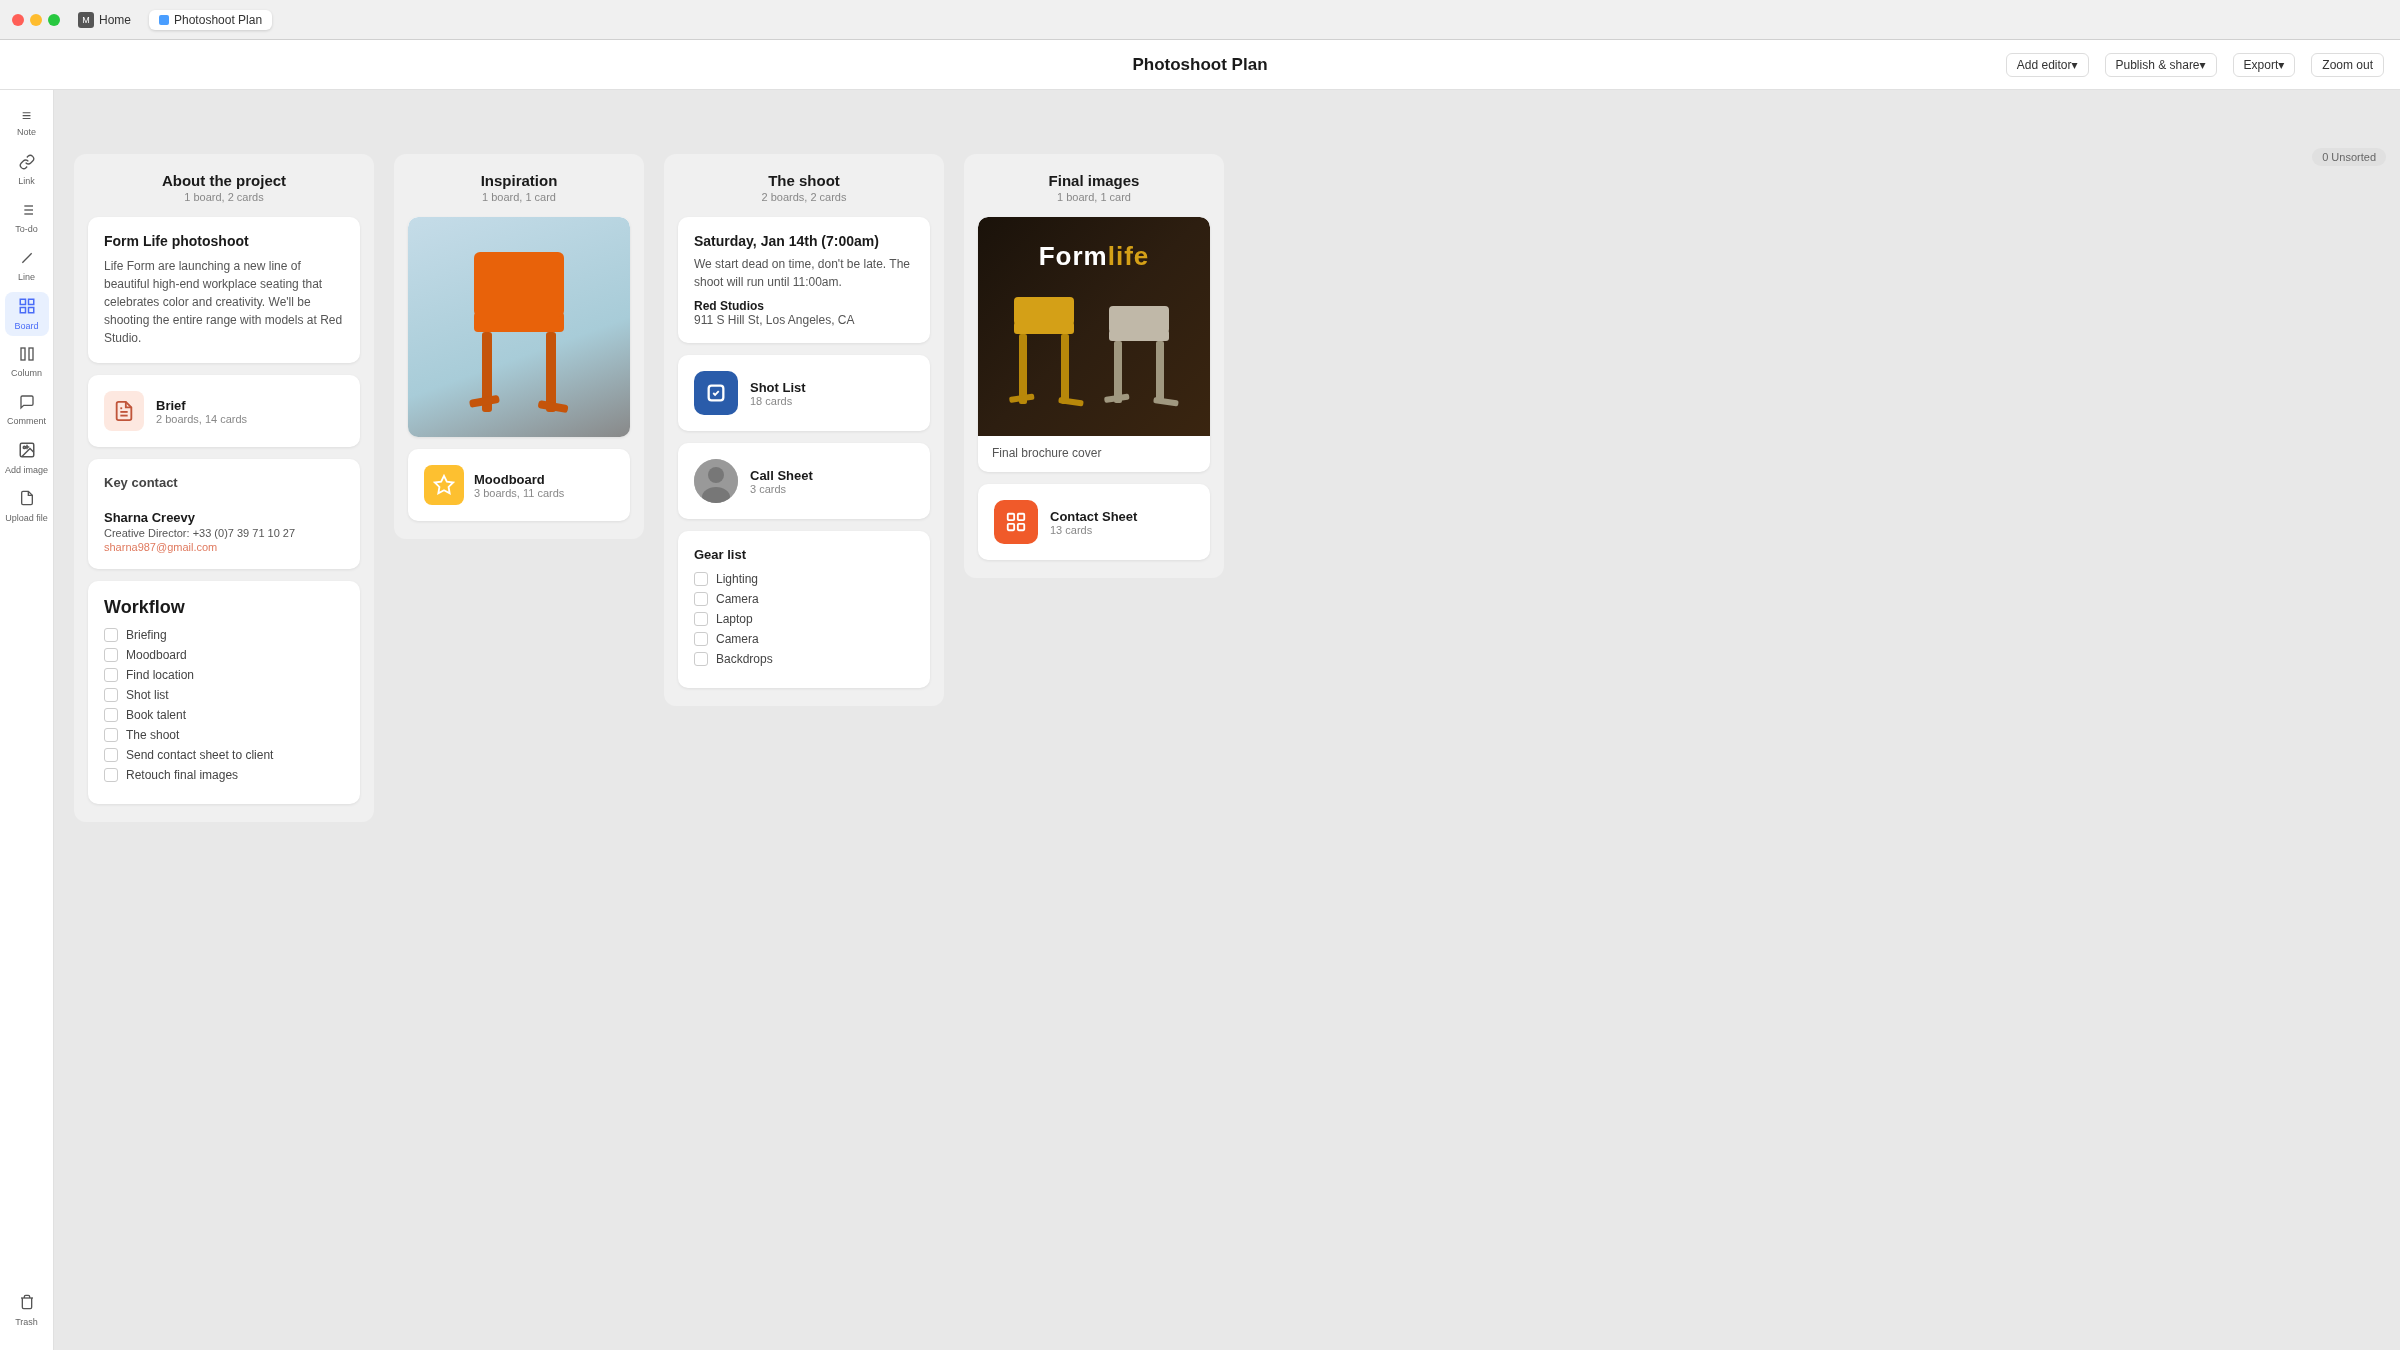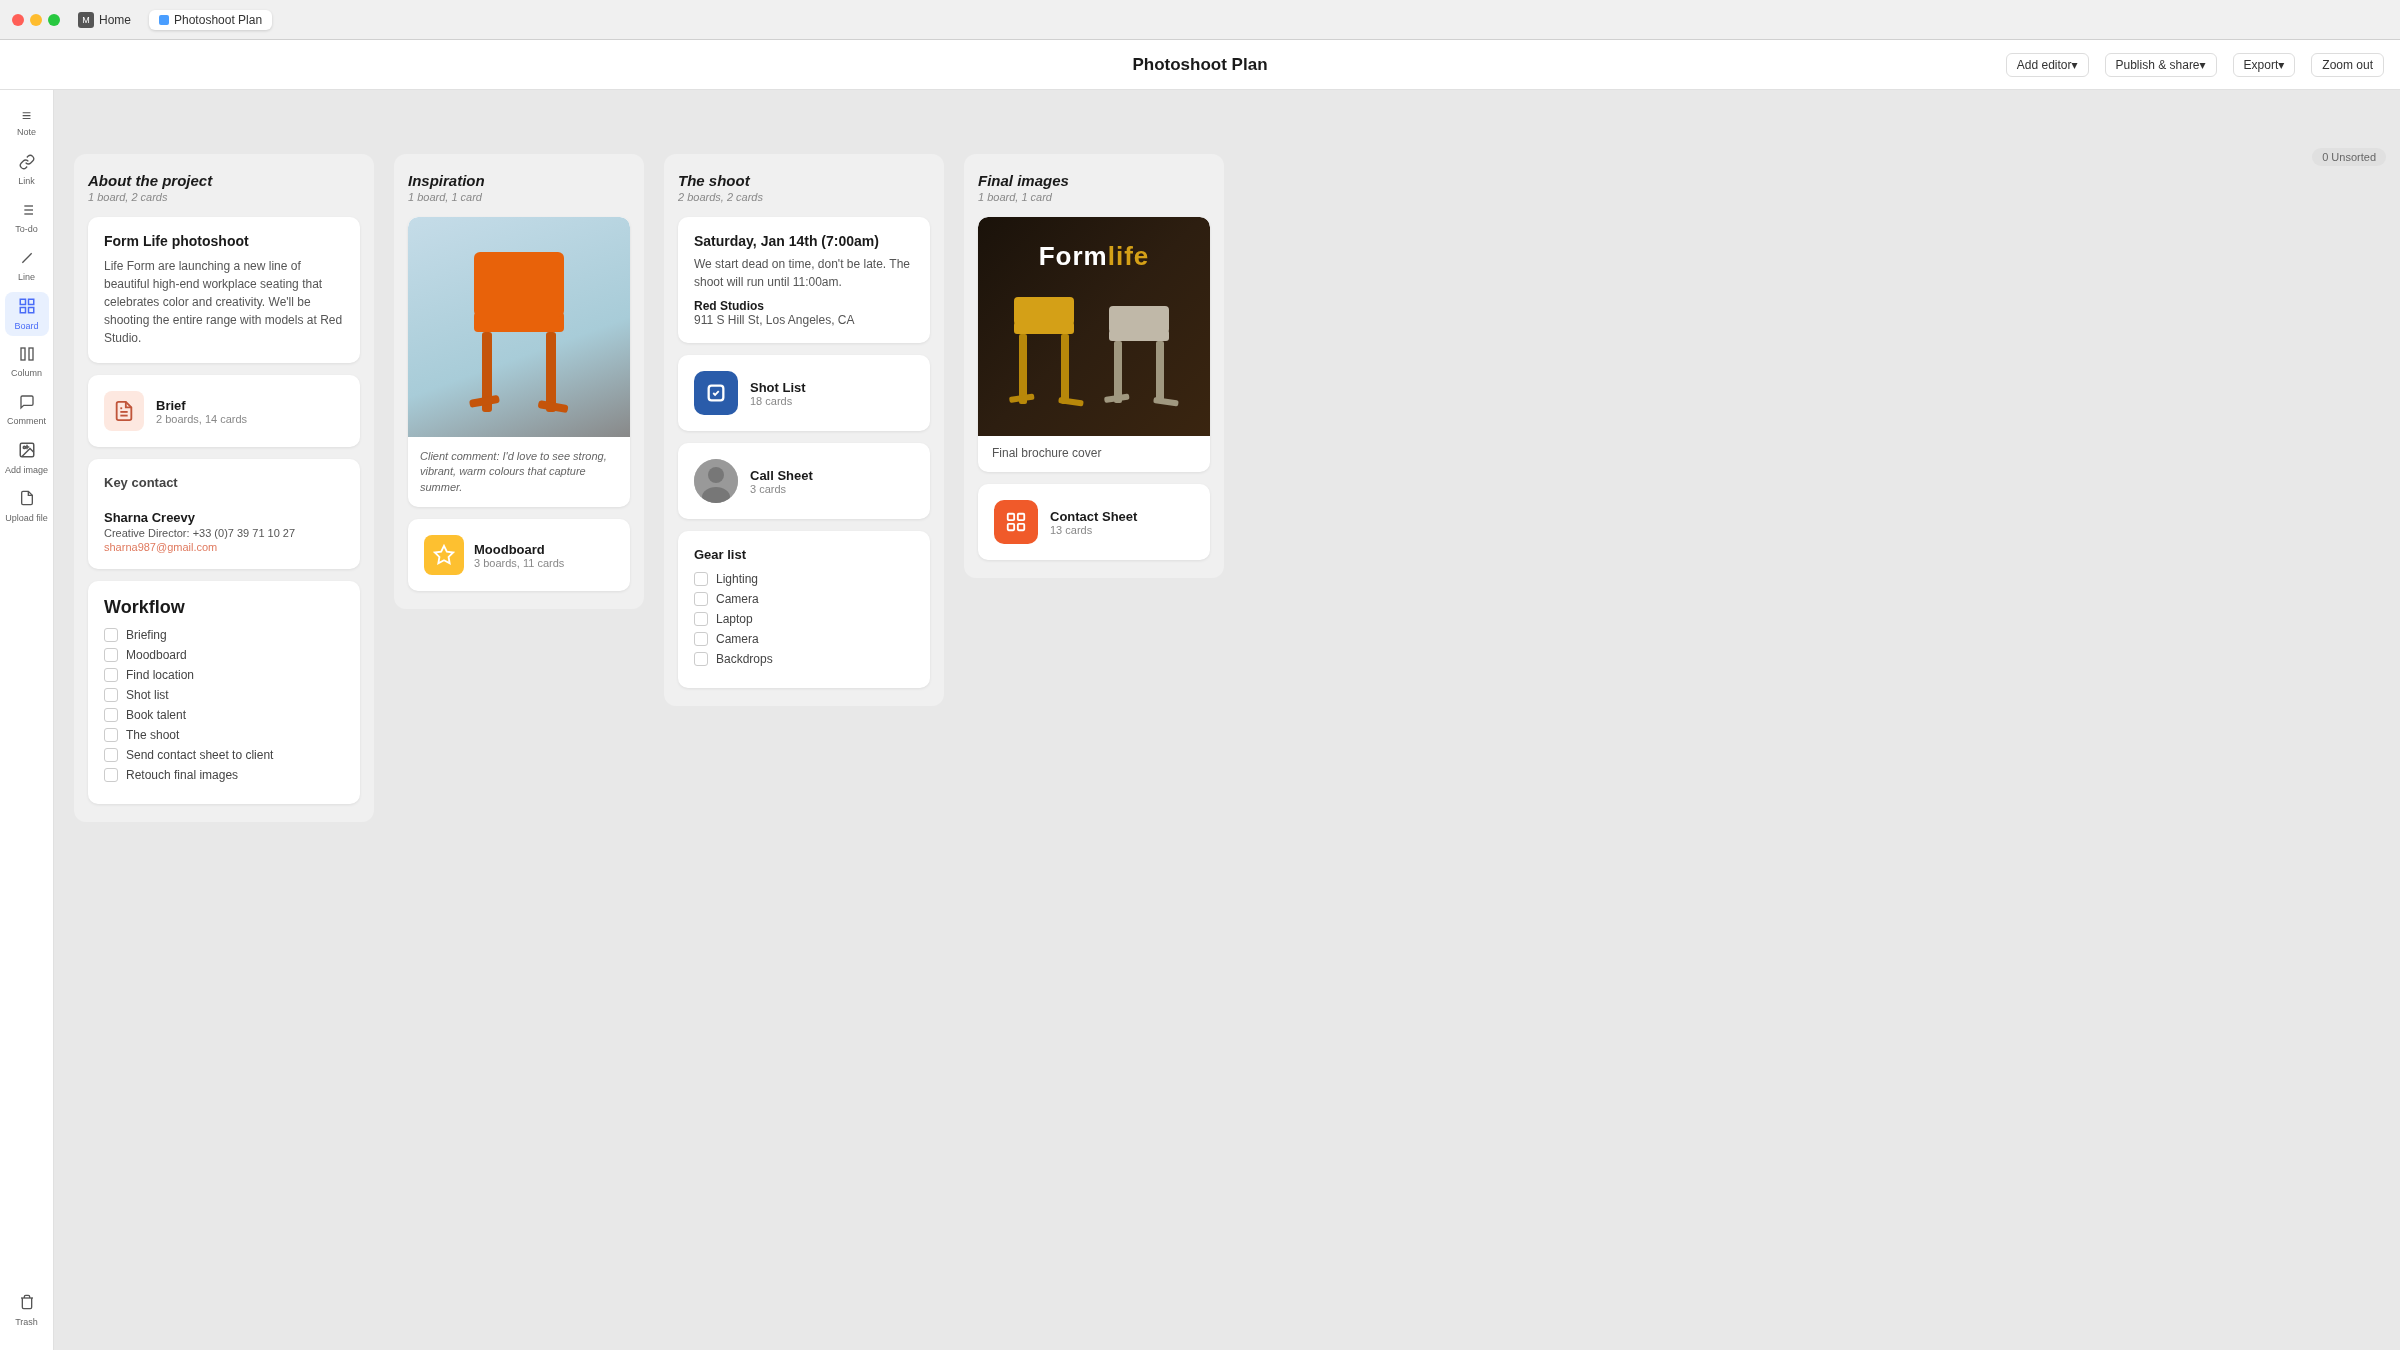--- a/index.html
+++ b/index.html
@@ -79,21 +79,21 @@
       position: absolute; top: 14px; right: 14px;
       background: #e0e0e0; color: #666; font-size: 11px;
       padding: 3px 10px; border-radius: 12px;
     }
 
     
     .boards-row { display: flex; gap: 20px; align-items: flex-start; }
 
     
     .board-col { background: #f0f0f0; border-radius: 12px; padding: 18px 14px; min-width: 280px; max-width: 300px; flex: 1; }
-    .board-col-header { text-align: left; margin-bottom: 14px; font-style: italic; }
+    .board-col-header { text-align: center; margin-bottom: 14px; }
     .board-col-title { font-size: 15px; font-weight: 700; color: #1a1a1a; }
     .board-col-sub { font-size: 11px; color: #888; margin-top: 2px; }
 
     
     .card { background: white; border-radius: 10px; padding: 16px; margin-bottom: 12px; box-shadow: 0 1px 3px rgba(0,0,0,0.08); }
     .card:last-child { margin-bottom: 0; }
 
     
     .card-title-main { font-size: 14px; font-weight: 700; color: #1a1a1a; margin-bottom: 8px; }
     .card-body-text { font-size: 12px; color: #555; line-height: 1.5; }
@@ -389,23 +389,20 @@
 
               <rect x="20" y="20" width="90" height="65" rx="6" fill="#e8620a"></rect>
 
               <rect x="28" y="100" width="10" height="80" rx="3" fill="#c5540a"></rect>
               <rect x="92" y="100" width="10" height="80" rx="3" fill="#c5540a"></rect>
 
               <rect x="15" y="168" width="30" height="8" rx="3" fill="#c5540a" transform="rotate(-10 15 168)"></rect>
               <rect x="85" y="168" width="30" height="8" rx="3" fill="#c5540a" transform="rotate(10 85 168)"></rect>
             </svg>
           </div>
-          <div style="padding:12px;">
-            <div class="insp-comment">Client comment: I'd love to see strong, vibrant, warm colours that capture summer.</div>
-          </div>
         </div>
 
         <div class="card">
           <div class="moodboard-card">
             <div class="moodboard-icon">
               <svg width="22" height="22" viewBox="0 0 24 24" fill="none" stroke="white" stroke-width="2">
                 <polygon points="12,2 15.09,8.26 22,9.27 17,14.14 18.18,21.02 12,17.77 5.82,21.02 7,14.14 2,9.27 8.91,8.26"></polygon>
               </svg>
             </div>
             <div class="moodboard-info">

